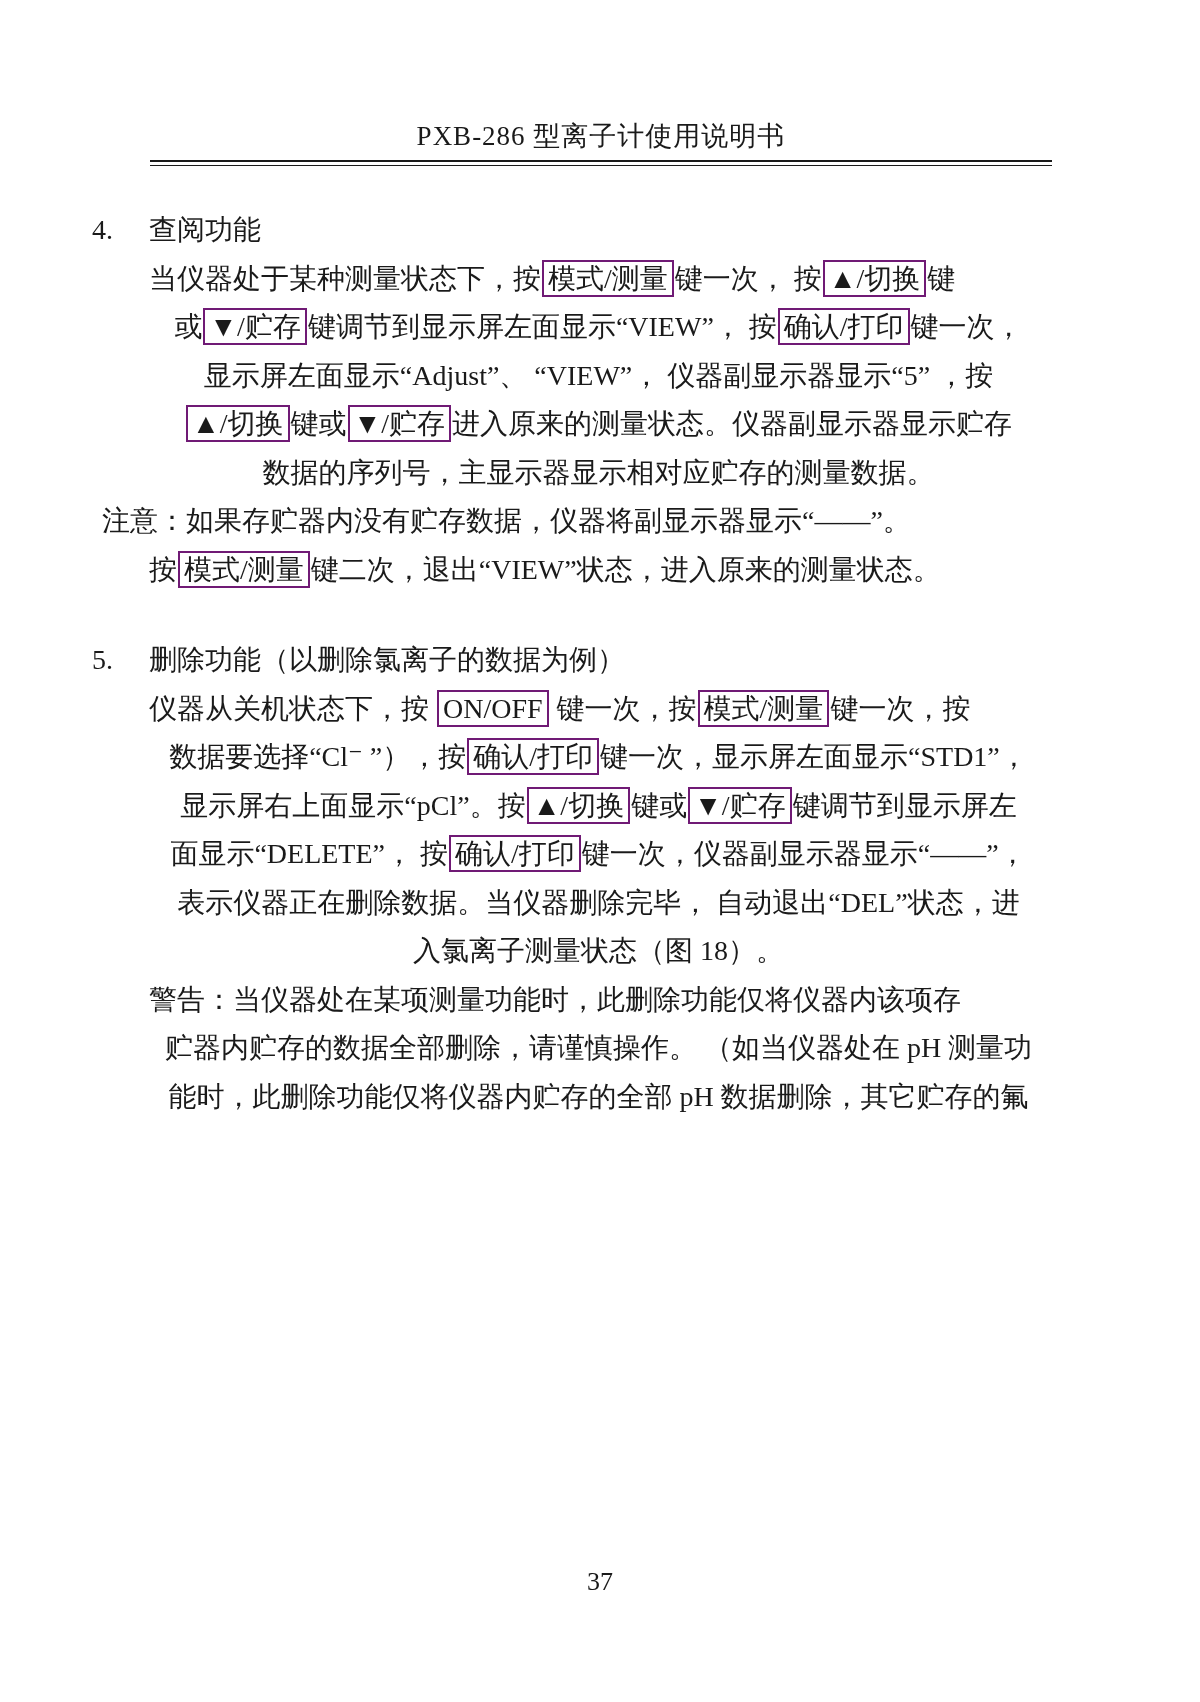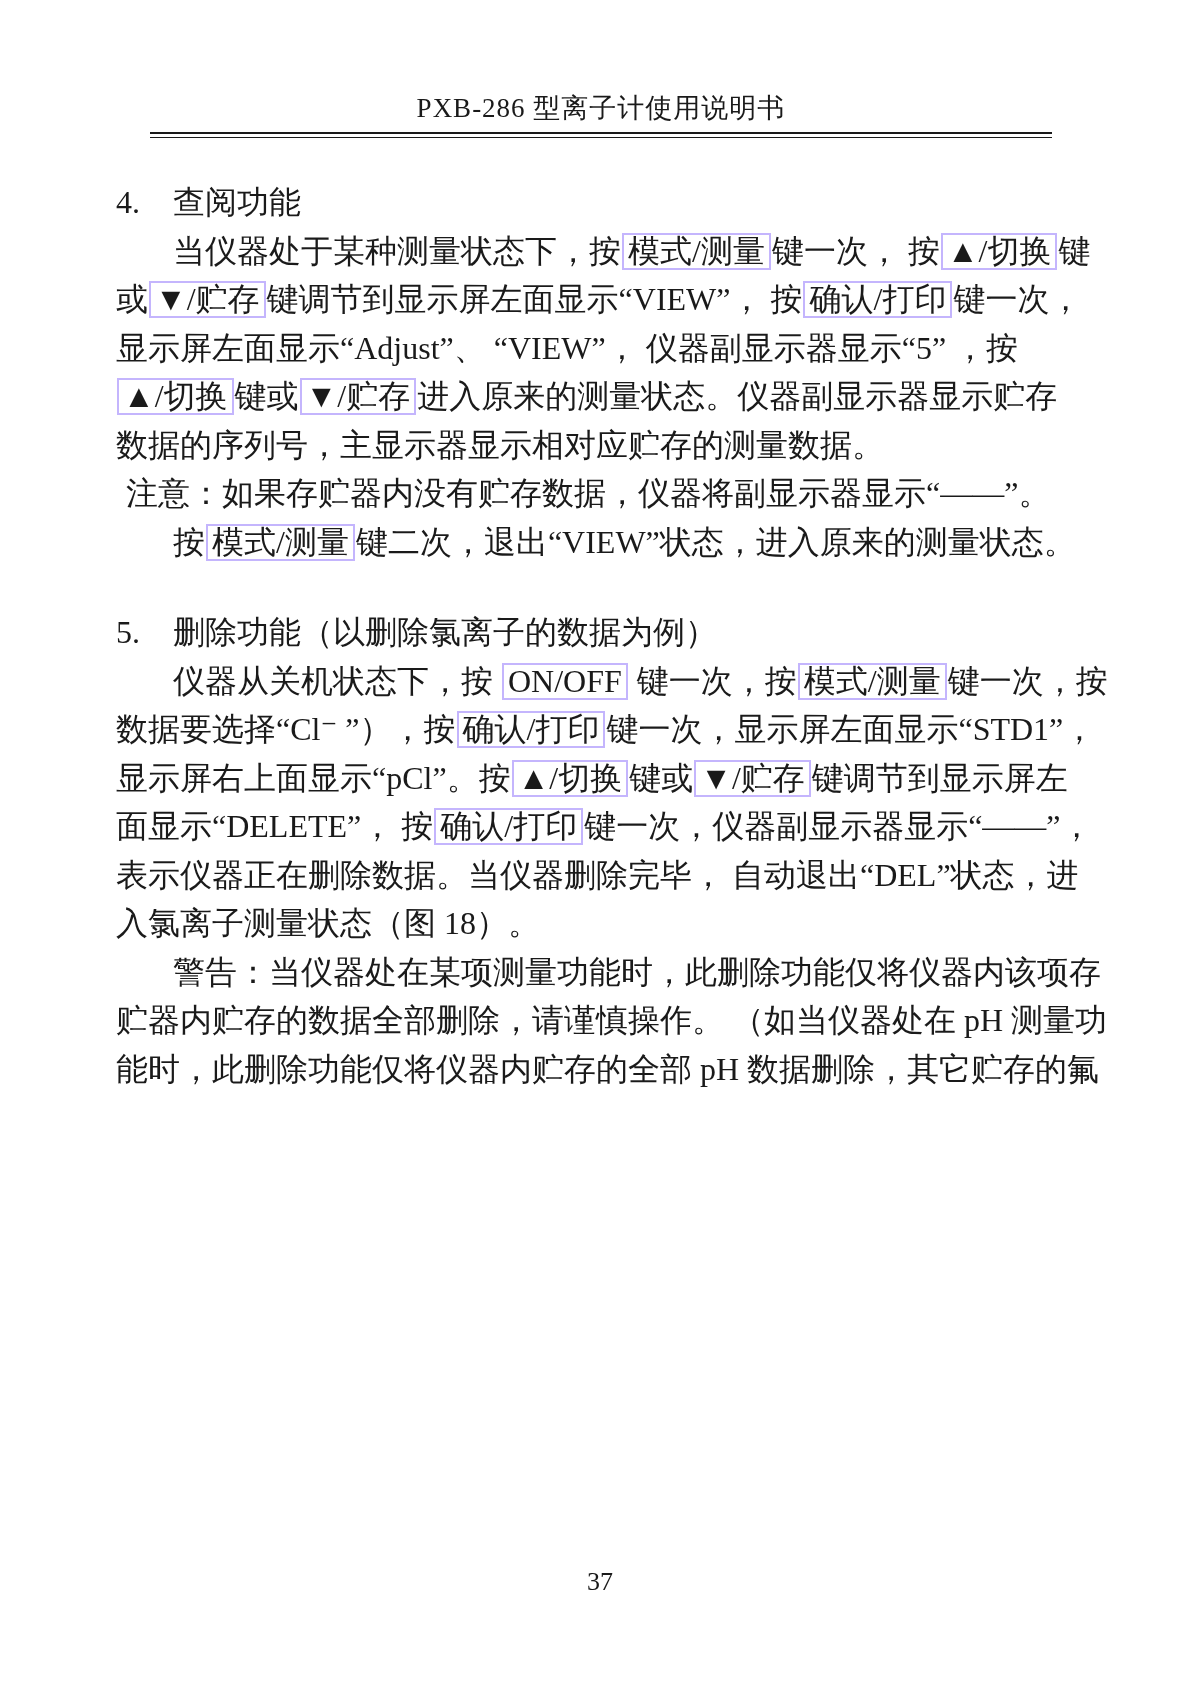--- a/index.html
+++ b/index.html
@@ -14,54 +14,54 @@
     color: #1a1a1a;
   }
   .sheet {
     position: relative;
     width: 1200px;
     height: 1702px;
     background: #ffffff;
     overflow: hidden;
   }
   .header {
-    padding-top: 90px;
+    padding-top: 118px;
     margin: 0 148px 0 150px;
   }
   .header-title {
     text-align: center;
     font-size: 27px;
     line-height: 36px;
     letter-spacing: 1px;
   }
   .header-rule {
     margin-top: 6px;
     height: 3px;
     border-top: 2px solid #1a1a1a;
     border-bottom: 1px solid #1a1a1a;
   }
   .content {
-    margin: 40px 95px 0 116px;
-    font-size: 32px;
+    margin: 40px 95px 0 92px;
+    font-size: 28px;
   }
   .line {
     line-height: 48.5px;
     height: 48.5px;
     white-space: nowrap;
   }
   .indent-para { padding-left: 57px; }
   .indent-small { padding-left: 10px; }
-  .indent-none { padding-left: 0; }
+  .indent-none { padding-left: 0; text-align: center; }
   .sec-num {
     display: inline-block;
     width: 57px;
   }
   .keycap {
     display: inline-block;
-    border: 2px solid #c4b5fd;
+    border: 2px solid #701a75;
     line-height: 33px;
     padding: 0 4px;
     margin: 0 1px;
   }
   .section-gap { margin-top: 42px; }
   .footer {
     position: absolute;
     top: 1567px;
     left: 0;
     width: 100%;

